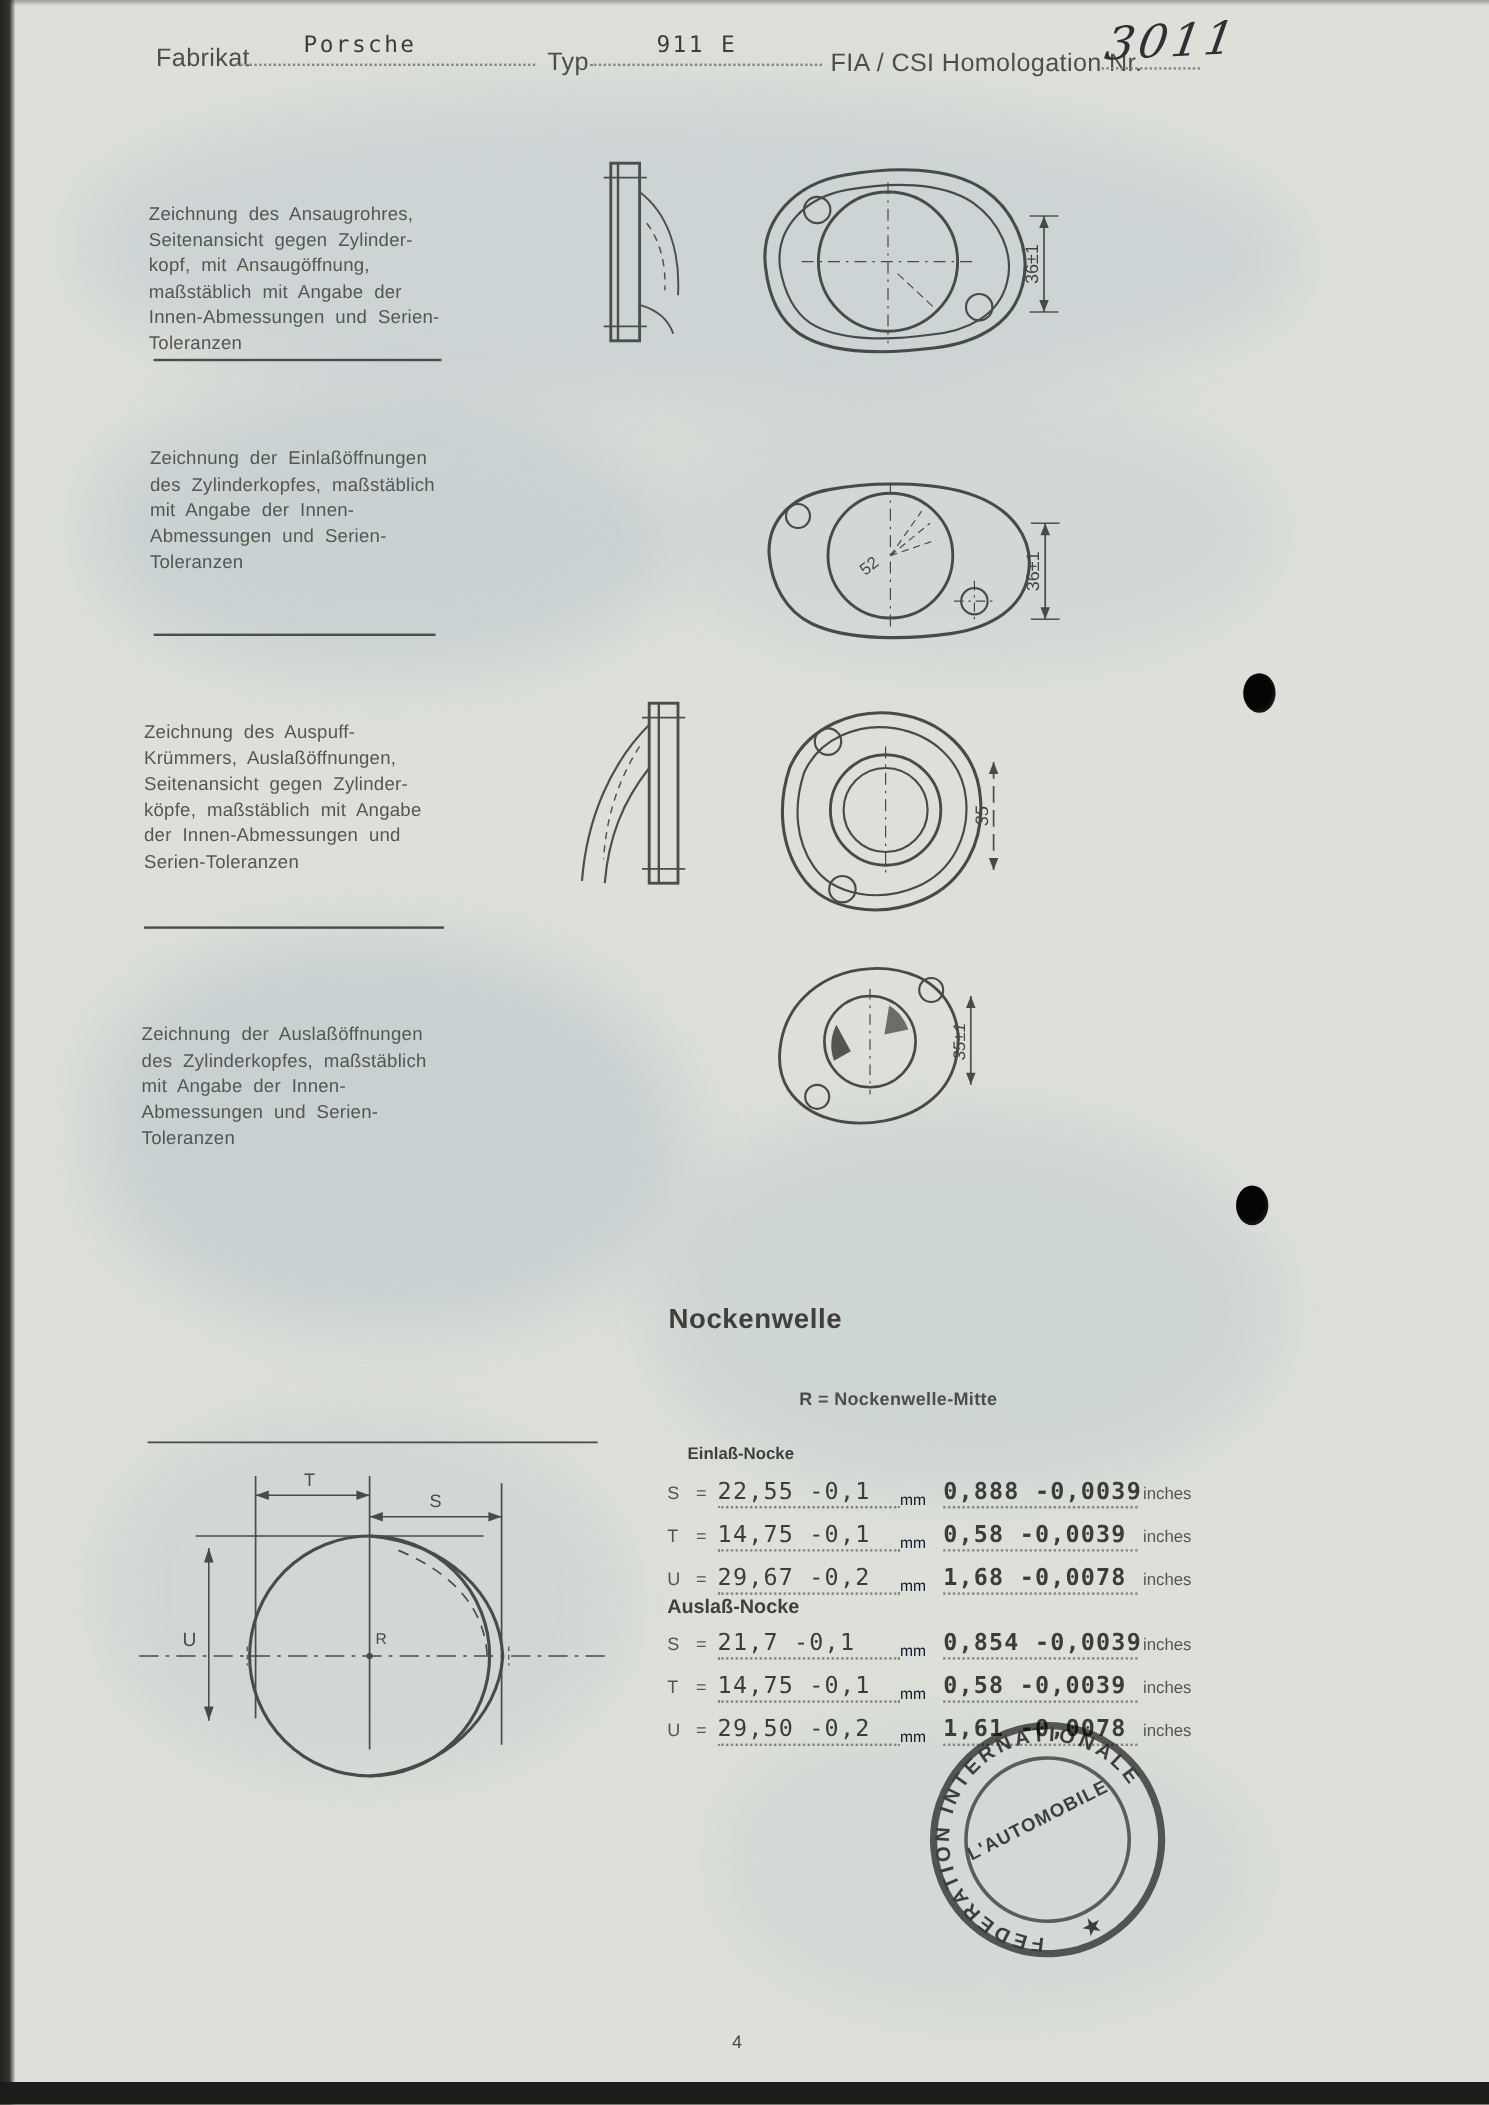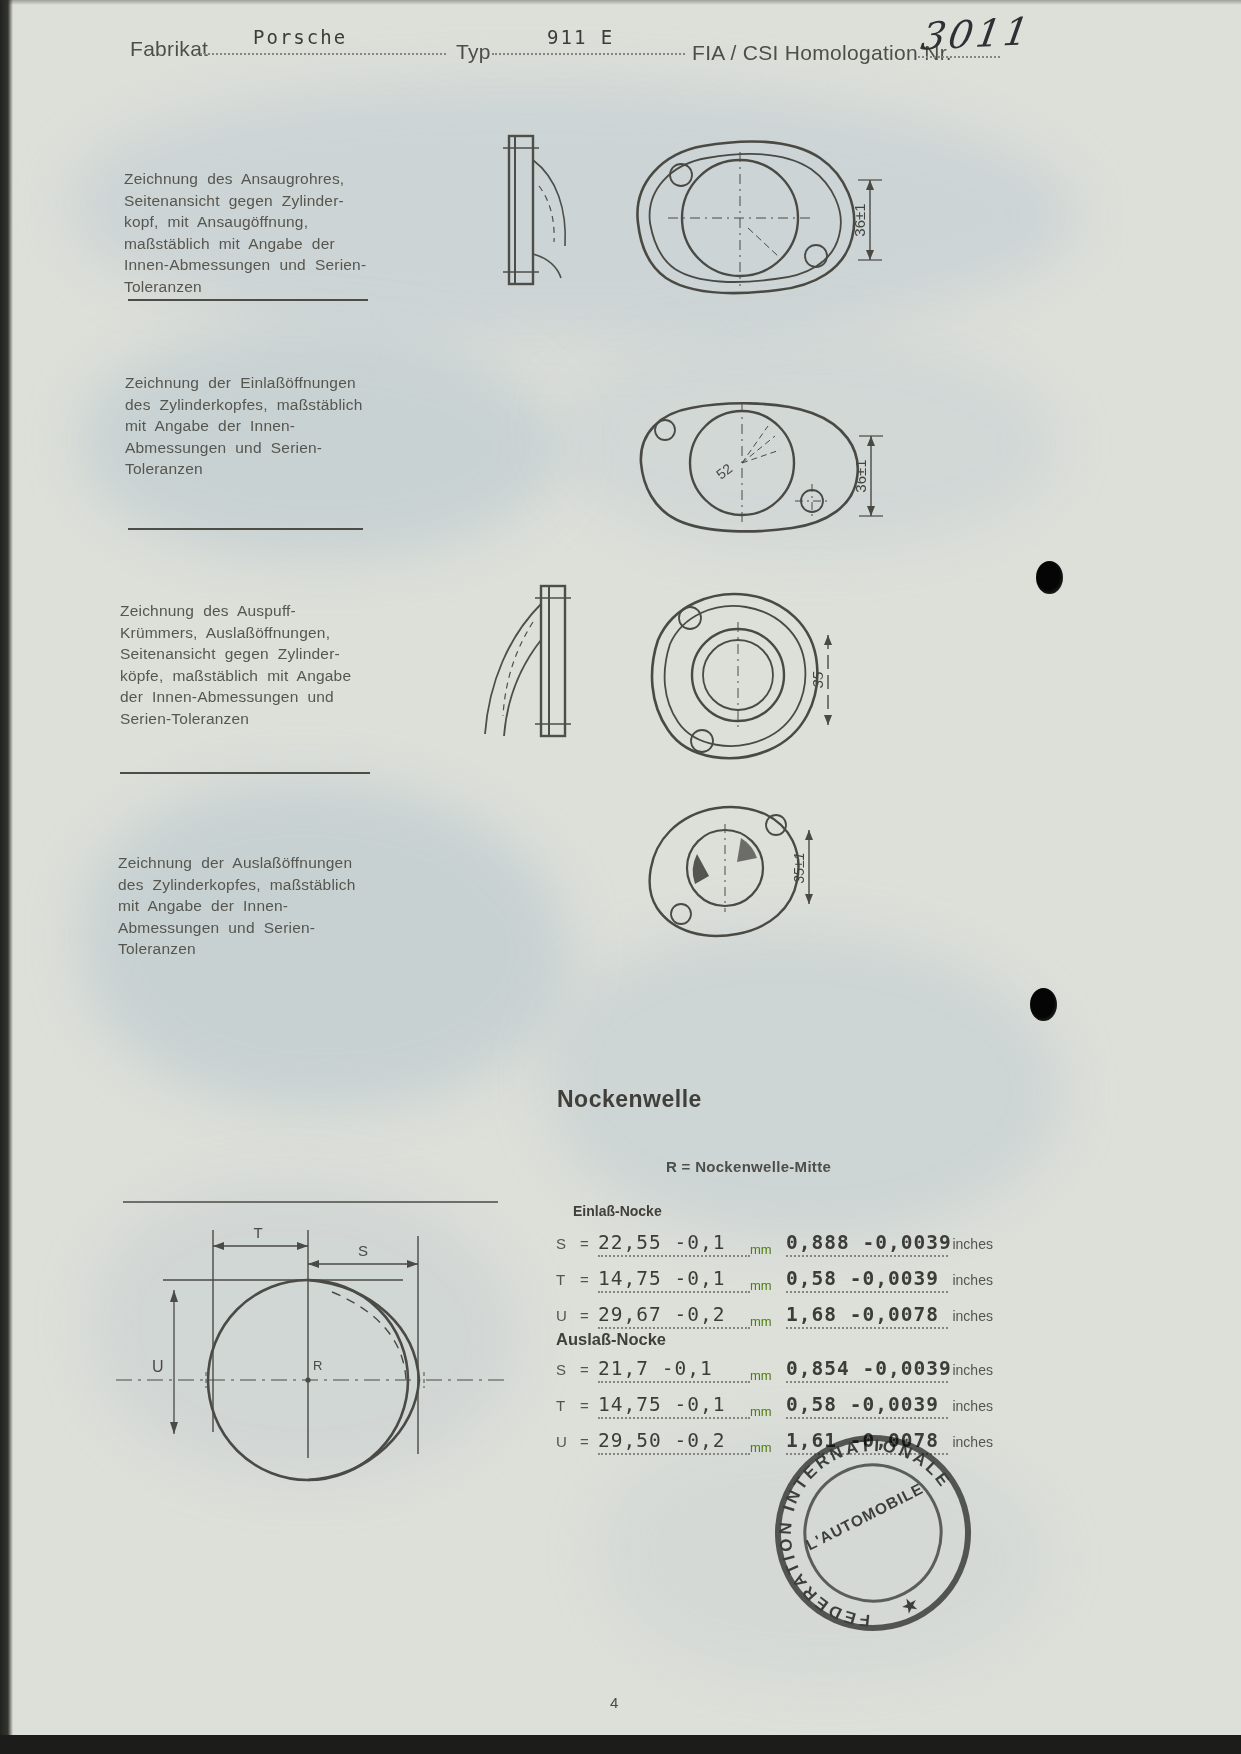--- a/index.html
+++ b/index.html
@@ -28,21 +28,21 @@
   .cap-line{font-size:15.5px;line-height:21.5px;color:#56564f;word-spacing:4.5px;letter-spacing:.2px;}
   .rule{position:absolute;height:2px;background:#4d4d48;}
   
   .h-bold{position:absolute;font-weight:bold;color:#403f3a;}
   .cam-rows{position:absolute;}
   .cam-row{height:36px;white-space:nowrap;}
   .cr-param{display:inline-block;width:24px;font-size:15px;color:#54544e;}
   .cr-eq{display:inline-block;width:18px;font-size:15px;color:#54544e;}
   .cr-mm{display:inline-block;width:152px;font-size:19.5px;letter-spacing:1px;
     border-bottom:2px dotted #86867e;padding-bottom:1px;}
-  .cr-unit{display:inline-block;width:36px;font-size:13px;color:#4d7c0f;position:relative;top:5px;}
+  .cr-unit{display:inline-block;width:36px;font-size:13px;color:#0f172a;position:relative;top:5px;}
   .cr-in{display:inline-block;width:162px;font-size:19.5px;letter-spacing:1px;
     border-bottom:2px dotted #86867e;padding-bottom:1px;font-weight:bold;}
   .cr-unit2{display:inline-block;font-size:14px;color:#55554f;}
   .pagenum{position:absolute;font-size:15px;color:#4a4a45;}
   svg{position:absolute;overflow:visible;}
   svg text{font-family:"Liberation Sans",sans-serif;}
   .stampwrap{position:absolute;mix-blend-mode:multiply;opacity:.82;transform:rotate(-27deg);}
 </style>
 </head>
 <body>

